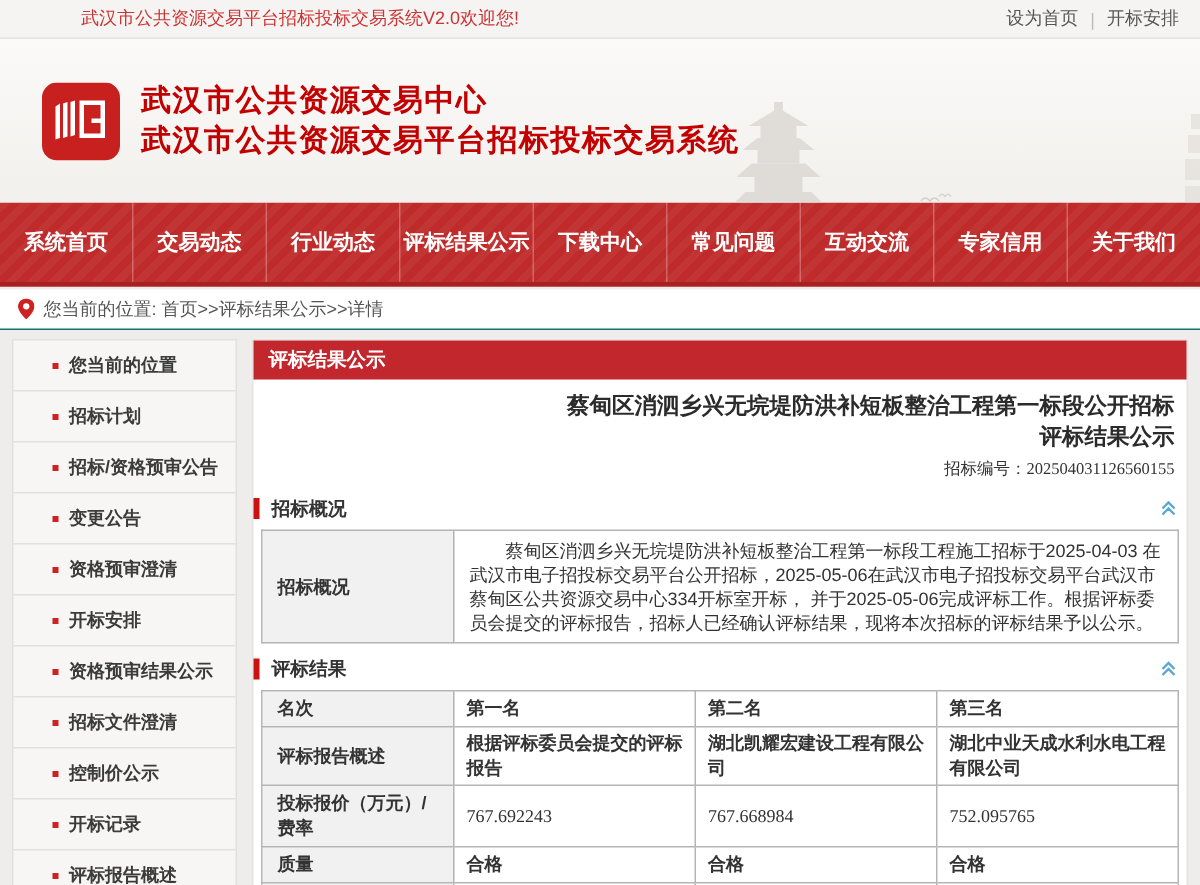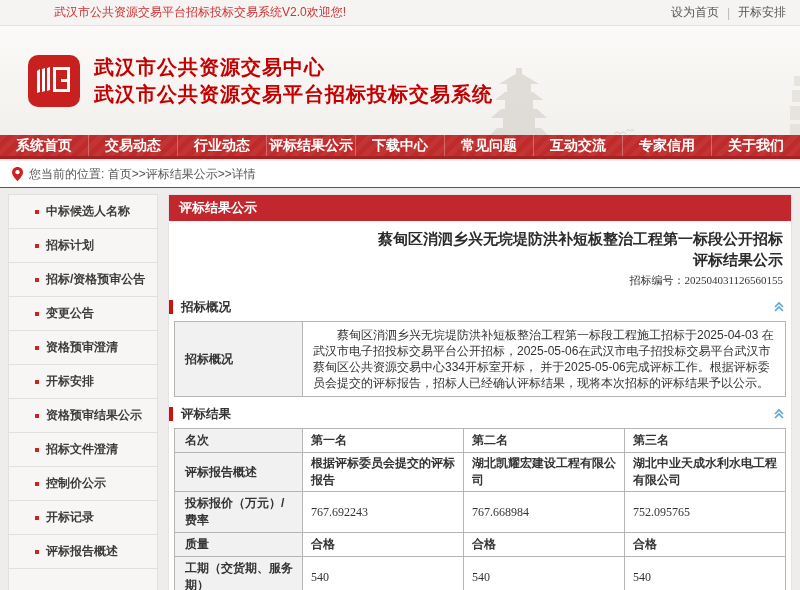--- a/index.html
+++ b/index.html
@@ -16,21 +16,21 @@
 
   
   .header { height:109px; background:linear-gradient(#fbfaf8,#f2f0ed); position:relative; overflow:hidden; }
   .brand { position:absolute; left:28px; top:28px; display:flex; align-items:center; gap:14px; }
   .logo { width:52px; height:52px; flex:0 0 auto; }
   .brand-text { color:#c30000; font-weight:bold; font-size:20px; line-height:27px; letter-spacing:1px; }
   .watermark { position:absolute; left:487px; top:40px; opacity:.75; }
   .watermark-edge { position:absolute; right:-4px; top:50px; opacity:.55; }
 
   
-  .nav { height:24px; background:#bf2a2a;
+  .nav { height:56px; background:#bf2a2a;
     background-image:repeating-linear-gradient(135deg, rgba(255,255,255,.05) 0 5px, rgba(0,0,0,0) 5px 10px);
     display:flex; border-bottom:3px solid #a82020; }
   .nav-item { flex:1; display:flex; align-items:center; justify-content:center;
     color:#fff; font-size:14px; font-weight:bold; cursor:pointer;
     border-right:1px solid rgba(255,255,255,.28); }
   .nav-item:last-child { border-right:none; }
 
   
   .breadcrumb { height:27px; background:#fff; border-bottom:1px solid #0f766e; margin-top:2px;
     display:flex; align-items:center; gap:6px; padding:0 12px; color:#555; font-size:12px; }
@@ -141,21 +141,21 @@
     <circle cx="5.5" cy="5.2" r="2.1" fill="#ffffff"></circle>
   </svg>
   <span data-interactable="true">您当前的位置: 首页&gt;&gt;评标结果公示&gt;&gt;详情</span>
 </div>
 
 <div class="content">
 
   <div class="sidebar" data-interactable="false">
     <div class="side-item" data-interactable="true">
         <span class="bullet" data-interactable="false"></span>
-        <span data-interactable="false">中标候选人名称</span>
+        <span data-interactable="false">您当前的位置</span>
       </div>
     <div class="side-item" data-interactable="true">
         <span class="bullet" data-interactable="false"></span>
         <span data-interactable="false">招标计划</span>
       </div>
     <div class="side-item" data-interactable="true">
         <span class="bullet" data-interactable="false"></span>
         <span data-interactable="false">招标/资格预审公告</span>
       </div>
     <div class="side-item" data-interactable="true">

